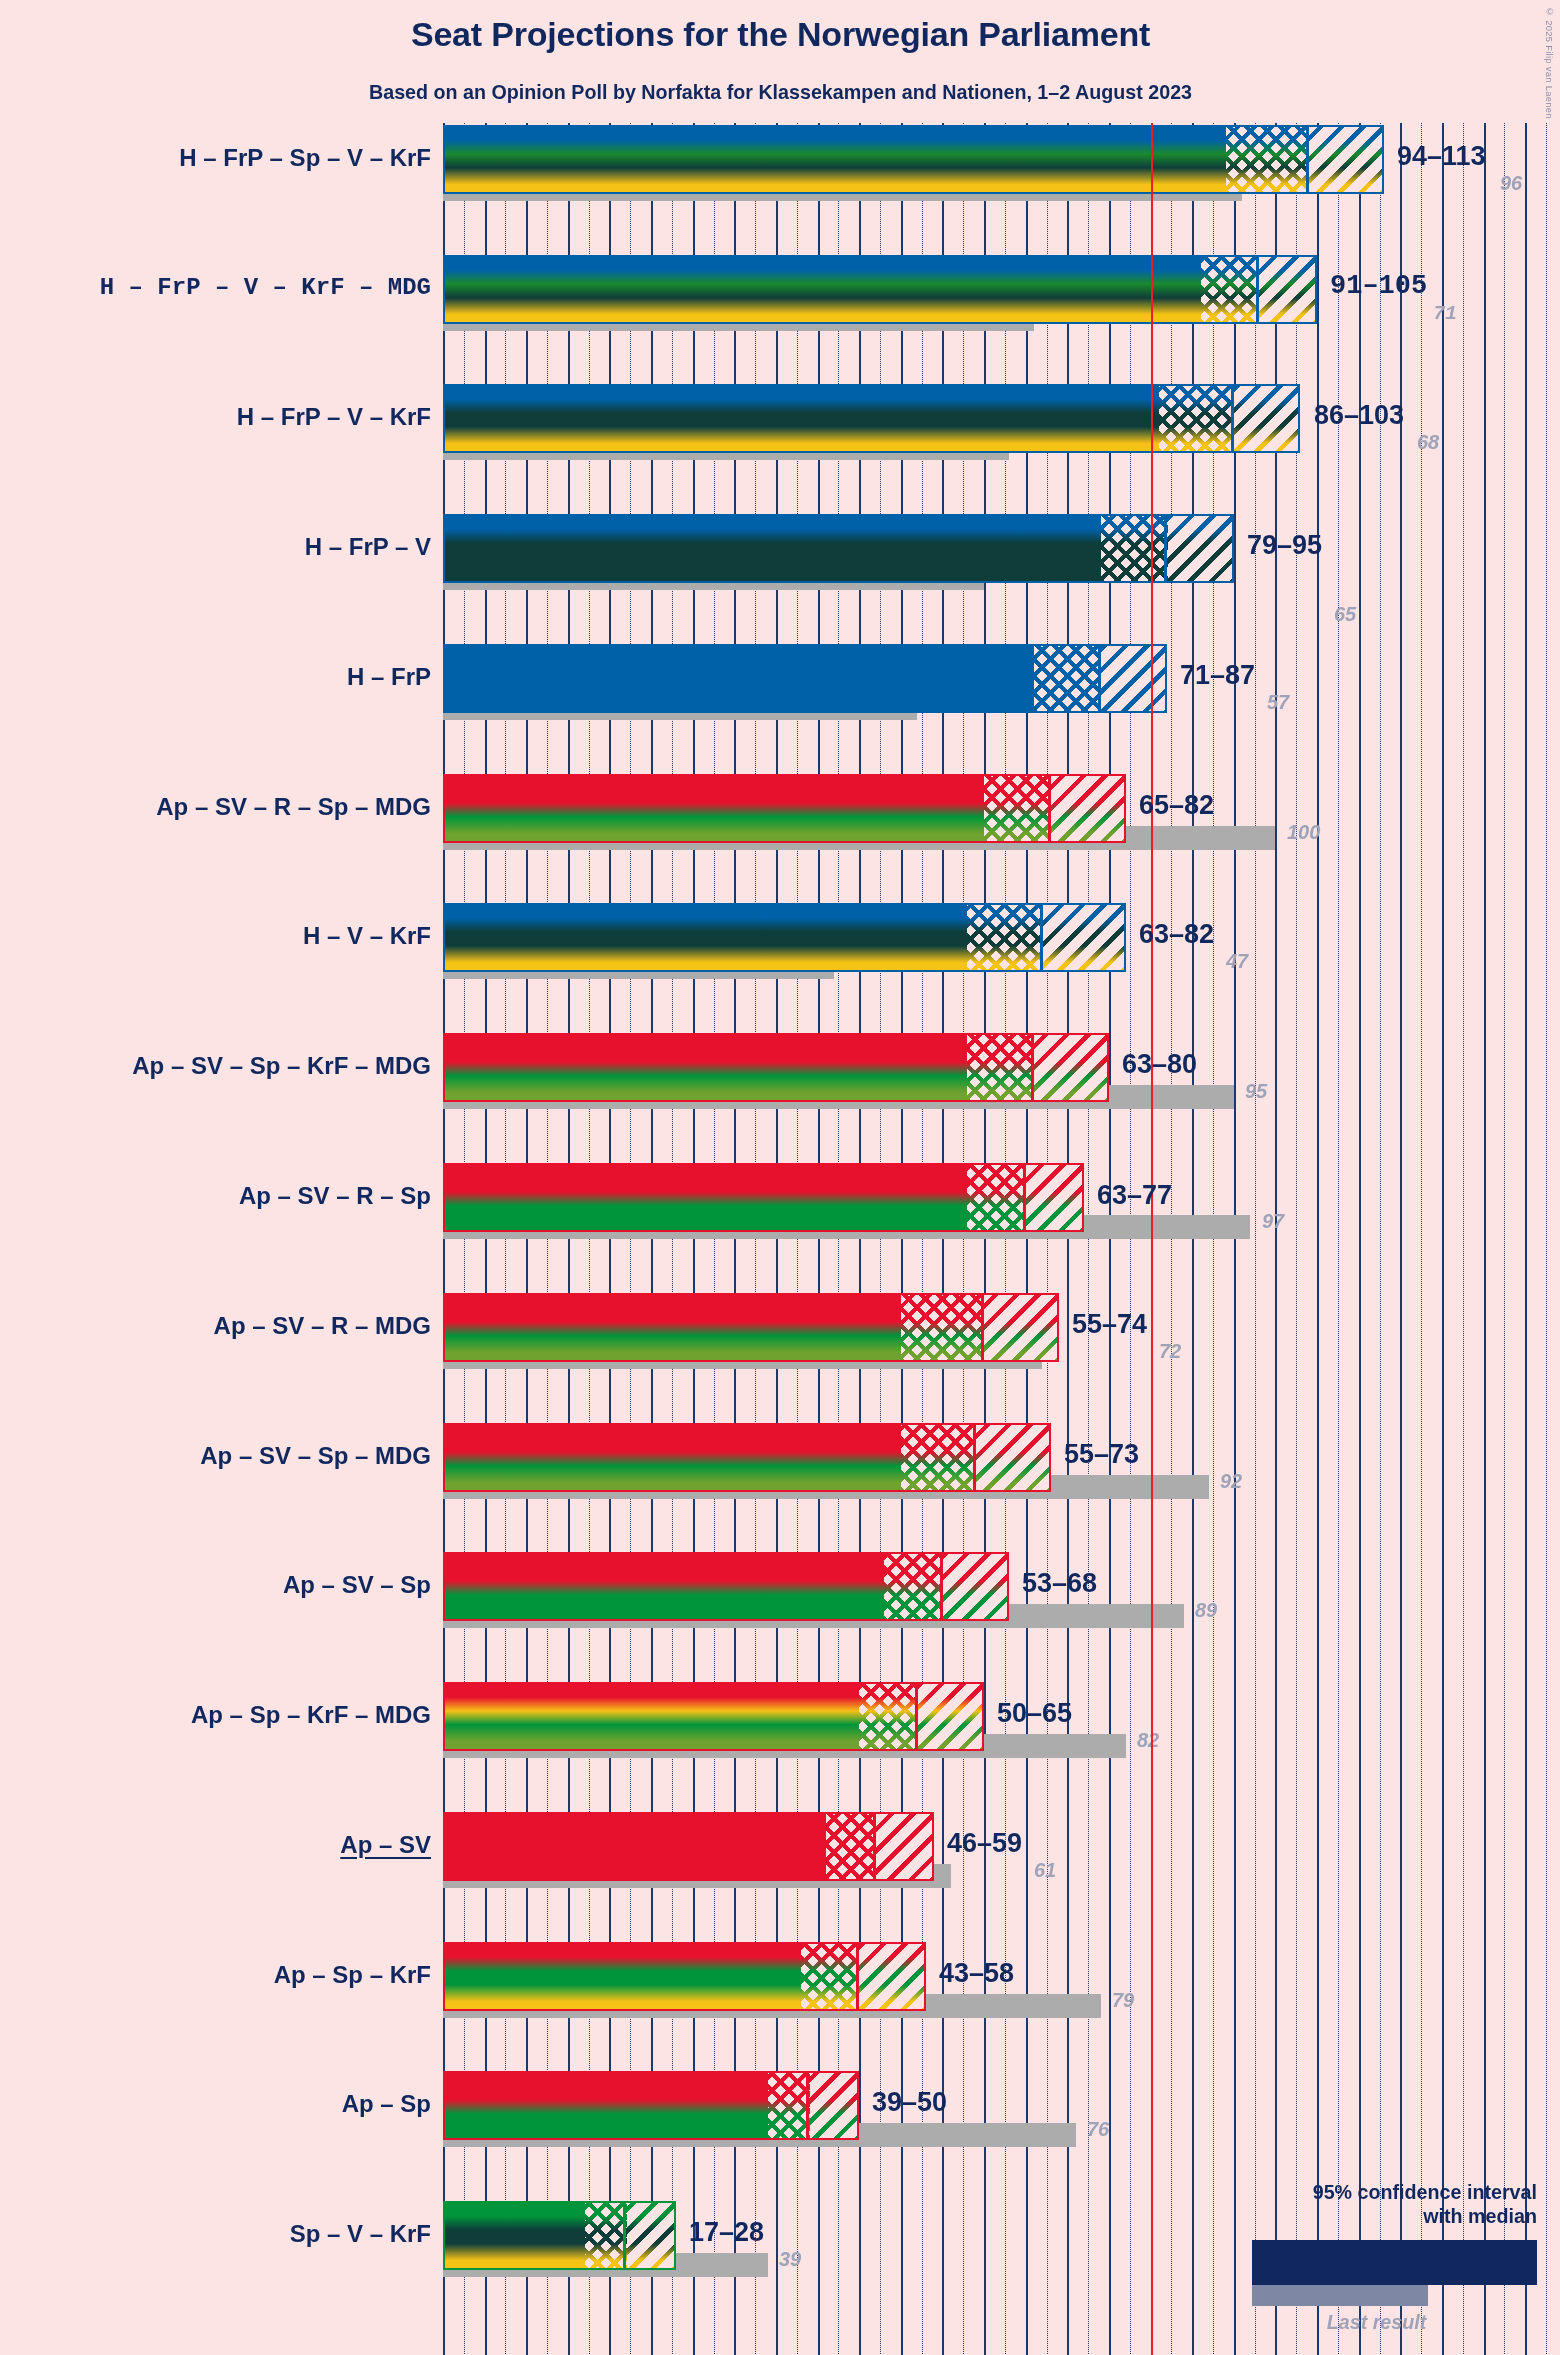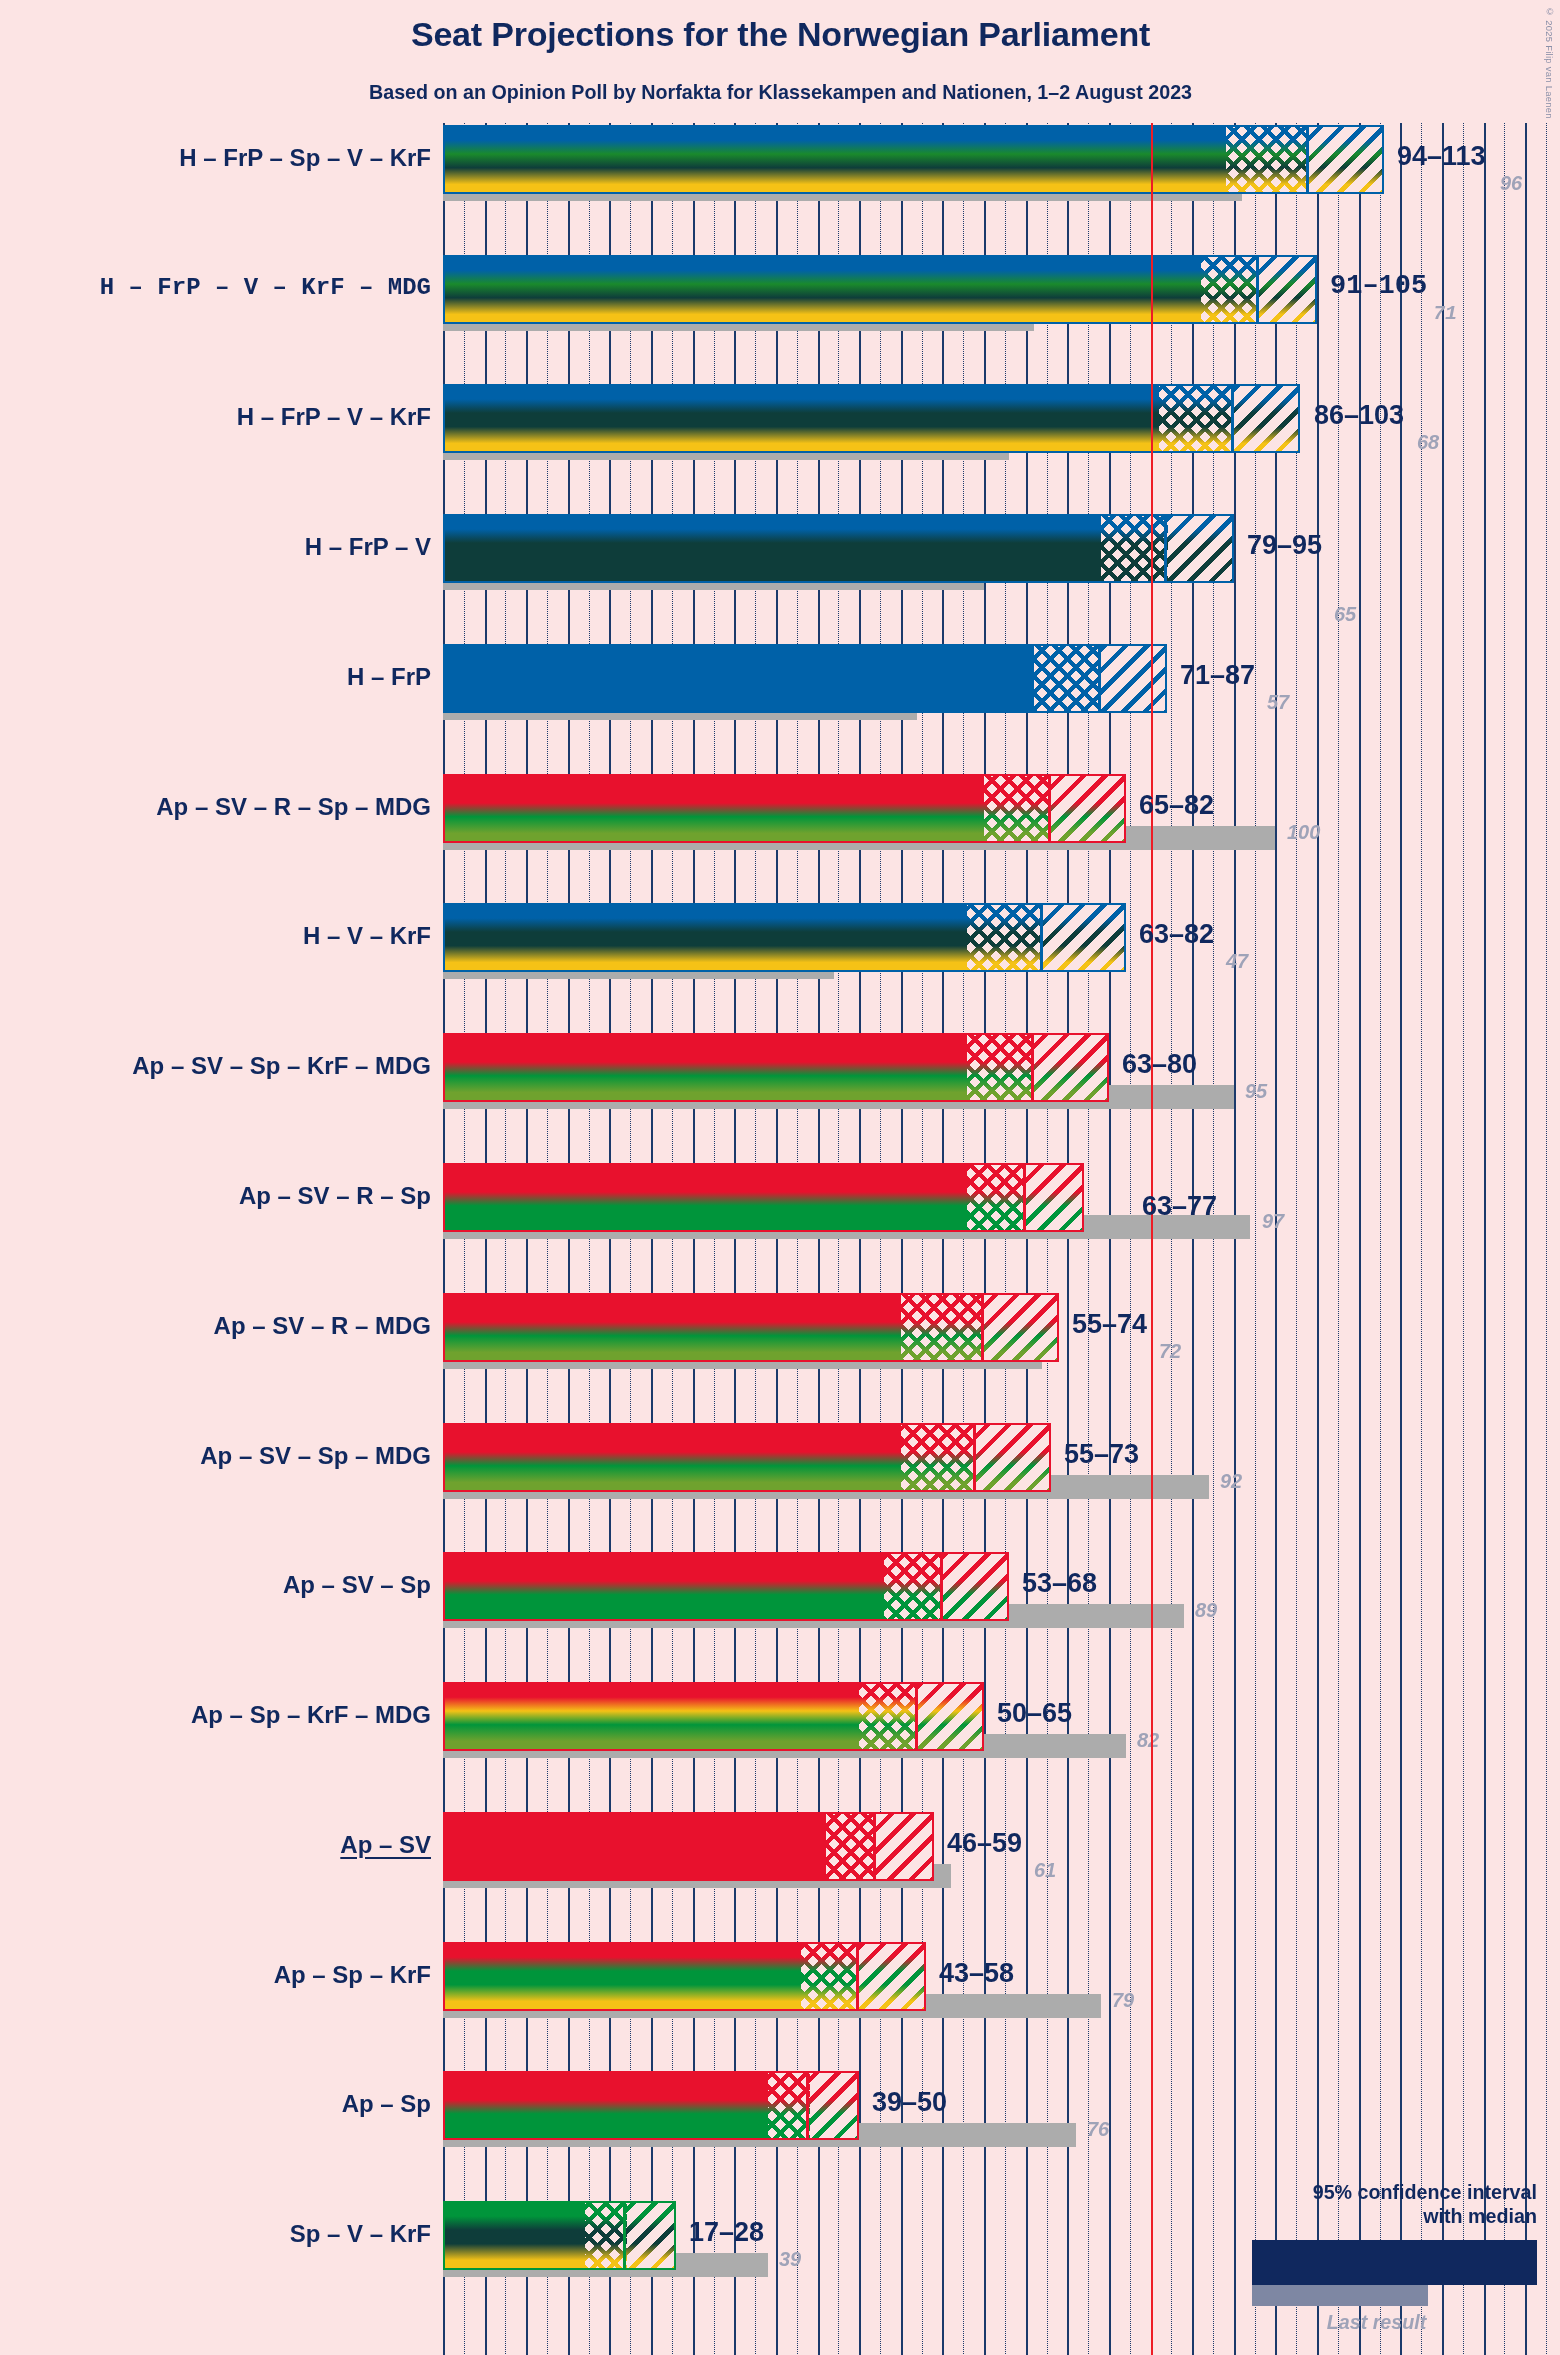--- a/index.html
+++ b/index.html
@@ -300,21 +300,21 @@
           <div class="rowlabel" style="top: 19px;">Ap – SV – R – Sp</div>
           <div class="lastresult-bar" style="width: 807px; top: 52px;"></div>
           <div class="bar" style="width: 641px; height: 69px; top: 0px;">
             <div class="barfill" style="background: linear-gradient(rgb(232, 17, 45) 0%, rgb(232, 17, 45) 22%, rgb(232, 17, 45) 42%, rgb(0, 149, 59) 62%, rgb(0, 149, 59) 86%, rgb(0, 149, 59) 100%);"></div>
             <div class="seg" style="left: 524px; width: 117px; background: rgb(252, 228, 228);"></div>
             <div class="seg" style="left: 524px; width: 58px; background: linear-gradient(rgb(232, 17, 45) 0%, rgb(232, 17, 45) 22%, rgb(232, 17, 45) 42%, rgb(0, 149, 59) 62%, rgb(0, 149, 59) 86%, rgb(0, 149, 59) 100%); mask-image: repeating-linear-gradient(45deg, rgb(0, 0, 0) 0px, rgb(0, 0, 0) 3.7px, transparent 3.7px, transparent 12px), repeating-linear-gradient(-45deg, rgb(0, 0, 0) 0px, rgb(0, 0, 0) 3.7px, transparent 3.7px, transparent 12px);"></div>
             <div class="seg" style="left: 583px; width: 58px; background: linear-gradient(rgb(232, 17, 45) 0%, rgb(232, 17, 45) 22%, rgb(232, 17, 45) 42%, rgb(0, 149, 59) 62%, rgb(0, 149, 59) 86%, rgb(0, 149, 59) 100%); mask-image: repeating-linear-gradient(-45deg, rgb(0, 0, 0) 0px, rgb(0, 0, 0) 4.7px, transparent 4.7px, transparent 15px);"></div>
             <div class="seg" style="left: 580px; width: 2.8px; background: rgb(232, 17, 45);"></div>
           </div>
           <div class="barborder" style="width: 641px; height: 69px; border-color: rgb(232, 17, 45);"></div>
-          <div class="range" style="left: 654px; top: 28px; margin-left: 45px;">63–77</div>
+          <div class="range" style="left: 654px; top: 17px;">63–77</div>
           <div class="lastresult-val" style="left: 819px; top: 47px;">97</div>
         </div>
         <div class="row" style="top: 1170px; height: 130px;">
           <div class="rowlabel" style="top: 19px;">Ap – SV – R – MDG</div>
           <div class="lastresult-bar" style="width: 599px; top: 52px;"></div>
           <div class="bar" style="width: 616px; height: 69px; top: 0px;">
             <div class="barfill" style="background: linear-gradient(rgb(232, 17, 45) 0%, rgb(232, 17, 45) 22%, rgb(232, 17, 45) 42%, rgb(0, 149, 59) 62%, rgb(111, 162, 46) 86%, rgb(111, 162, 46) 100%);"></div>
             <div class="seg" style="left: 458px; width: 158px; background: rgb(252, 228, 228);"></div>
             <div class="seg" style="left: 458px; width: 83px; background: linear-gradient(rgb(232, 17, 45) 0%, rgb(232, 17, 45) 22%, rgb(232, 17, 45) 42%, rgb(0, 149, 59) 62%, rgb(111, 162, 46) 86%, rgb(111, 162, 46) 100%); mask-image: repeating-linear-gradient(45deg, rgb(0, 0, 0) 0px, rgb(0, 0, 0) 3.7px, transparent 3.7px, transparent 12px), repeating-linear-gradient(-45deg, rgb(0, 0, 0) 0px, rgb(0, 0, 0) 3.7px, transparent 3.7px, transparent 12px);"></div>
             <div class="seg" style="left: 541px; width: 75px; background: linear-gradient(rgb(232, 17, 45) 0%, rgb(232, 17, 45) 22%, rgb(232, 17, 45) 42%, rgb(0, 149, 59) 62%, rgb(111, 162, 46) 86%, rgb(111, 162, 46) 100%); mask-image: repeating-linear-gradient(-45deg, rgb(0, 0, 0) 0px, rgb(0, 0, 0) 4.7px, transparent 4.7px, transparent 15px);"></div>

